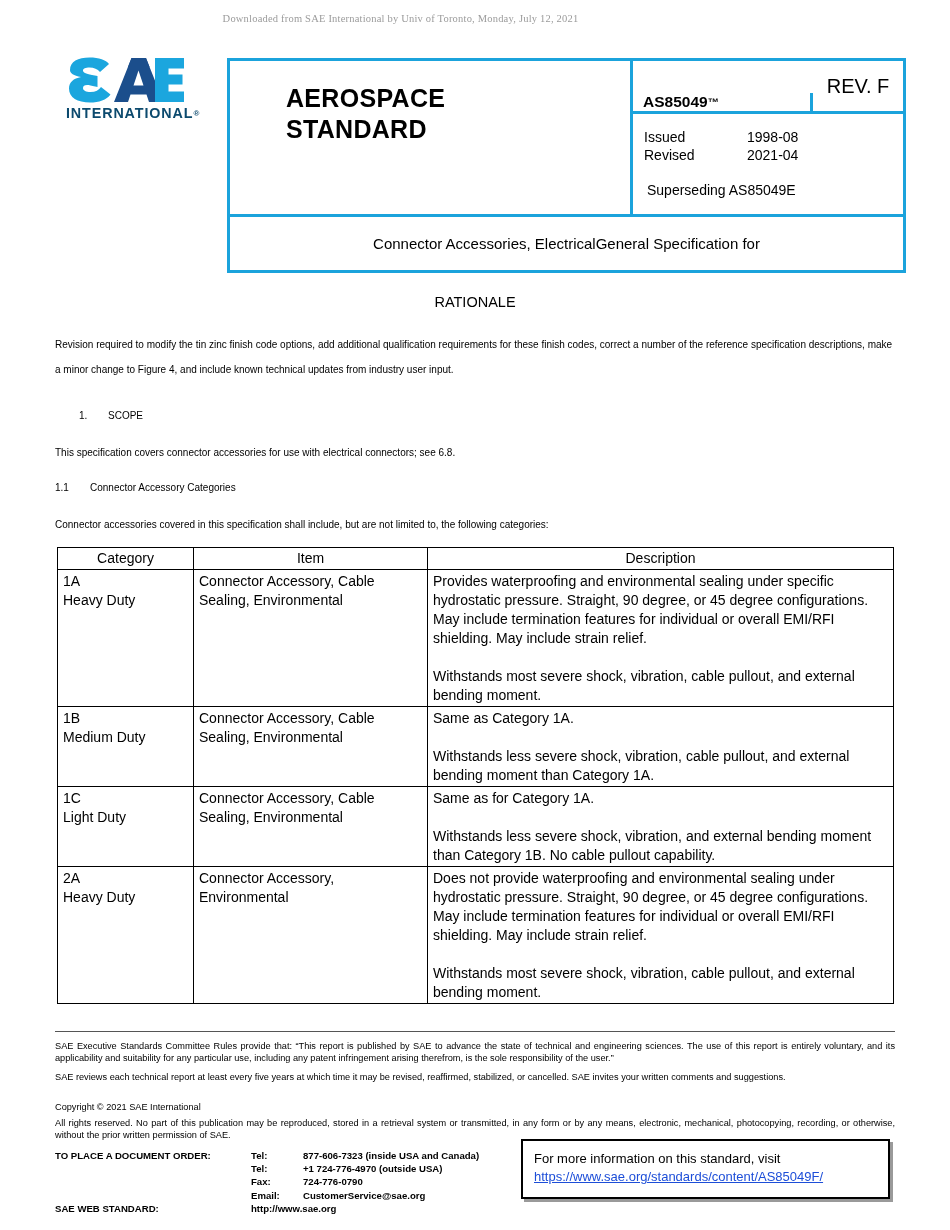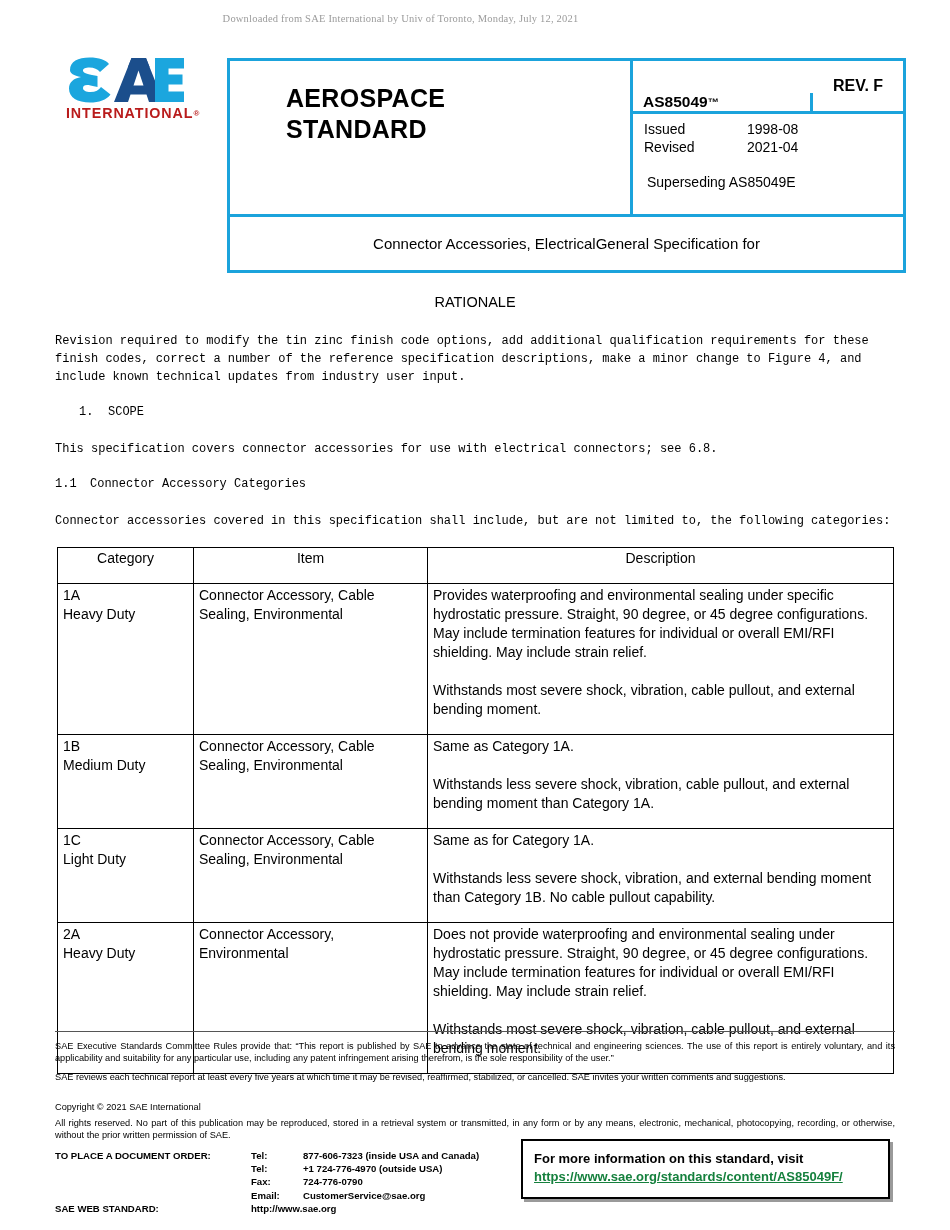--- a/index.html
+++ b/index.html
@@ -43,21 +43,21 @@
   .logo-mark {
     display: block;
     width: 118px;
     height: 46px;
   }
   .logo-word {
     display: block;
     margin-top: 2px;
     font-size: 14.3px;
     font-weight: bold;
-    color: #b91c1c;
+    color: #0c4a6e;
     letter-spacing: 0.9px;
   }
   .logo-word .reg {
     font-size: 8px;
     vertical-align: 2px;
   }
 
   
   .hdr {
     position: absolute;
@@ -107,25 +107,25 @@
     font-size: 15.5px;
     font-weight: bold;
     margin-top: 32px;
   }
   .hdr-docnum .tm { font-size: 11px; vertical-align: 4px; }
   .hdr-rev {
     width: 90px;
     display: flex;
     align-items: center;
     justify-content: center;
-    font-size: 16px;
-    font-weight: bold;
+    font-size: 20px;
+    font-weight: normal;
   }
   .hdr-dates {
-    padding: 6px 0 0 11px;
+    padding: 14px 0 0 11px;
     font-size: 14px;
     line-height: 18px;
   }
   .hdr-dates .row { display: flex; }
   .hdr-dates .lbl { width: 103px; }
   .hdr-supersede {
     padding: 18px 0 0 14px;
     font-size: 14px;
   }
   .hdr-subject {
@@ -145,23 +145,22 @@
     left: 0;
     top: 294px;
     width: 950px;
     text-align: center;
     font-size: 14.5px;
   }
   .body-block {
     position: absolute;
     left: 55px;
     width: 843px;
-    font-size: 12px;
-    line-height: 18px;
-    font-family: Liberation Mono, monospace;
+    font-size: 10px;
+    line-height: 25px;
   }
   .b-rationale { top: 332px; }
   .b-scope-head { top: 403px; margin-left: 24px; }
   .b-scope-head .num { display: inline-block; width: 29px; }
   .b-scope-text { top: 440px; }
   .b-sub-head { top: 475px; }
   .b-sub-head .num { display: inline-block; width: 35px; }
   .b-sub-text { top: 512px; }
 
   
@@ -171,21 +170,21 @@
     top: 547px;
     width: 836px;
     border-collapse: collapse;
     font-size: 14px;
     line-height: 19px;
     table-layout: fixed;
   }
   .cat-table th, .cat-table td {
     border: 1px solid #000000;
     vertical-align: top;
-    padding: 2px 5px 15px 5px;
+    padding: 2px 5px 1px 5px;
     font-weight: normal;
     margin-top: 44px;
   }
   .cat-table th { text-align: center; padding-top: 1px; }
   .cat-table col.c1 { width: 136px; }
   .cat-table col.c2 { width: 234px; }
   .cat-table col.c3 { width: 466px; }
   .cat-table td p { margin: 0; }
   .cat-table td p.gap { margin-top: 19px; }
 
@@ -231,29 +230,28 @@
     top: 1139px;
     width: 369px;
     height: 60px;
     border: 2px solid #000000;
     box-sizing: border-box;
     box-shadow: 3px 3px 0 #9a9a9a;
     padding: 9px 0 0 11px;
   }
   .info-box .t1 {
     font-size: 13px;
-    font-weight: bold;
+    font-weight: normal;
     line-height: 18px;
   }
   .info-box .t2 {
     font-size: 13px;
     line-height: 18px;
-    color: #15803d;
+    color: #1d4ed8;
     text-decoration: underline;
-    font-weight: bold;
   }
 </style>
 </head>
 <body>
 
 <div class="page">
 
   <div class="download-note">Downloaded from SAE International by Univ of Toronto, Monday, July 12, 2021</div>
 
   <div class="logo">

